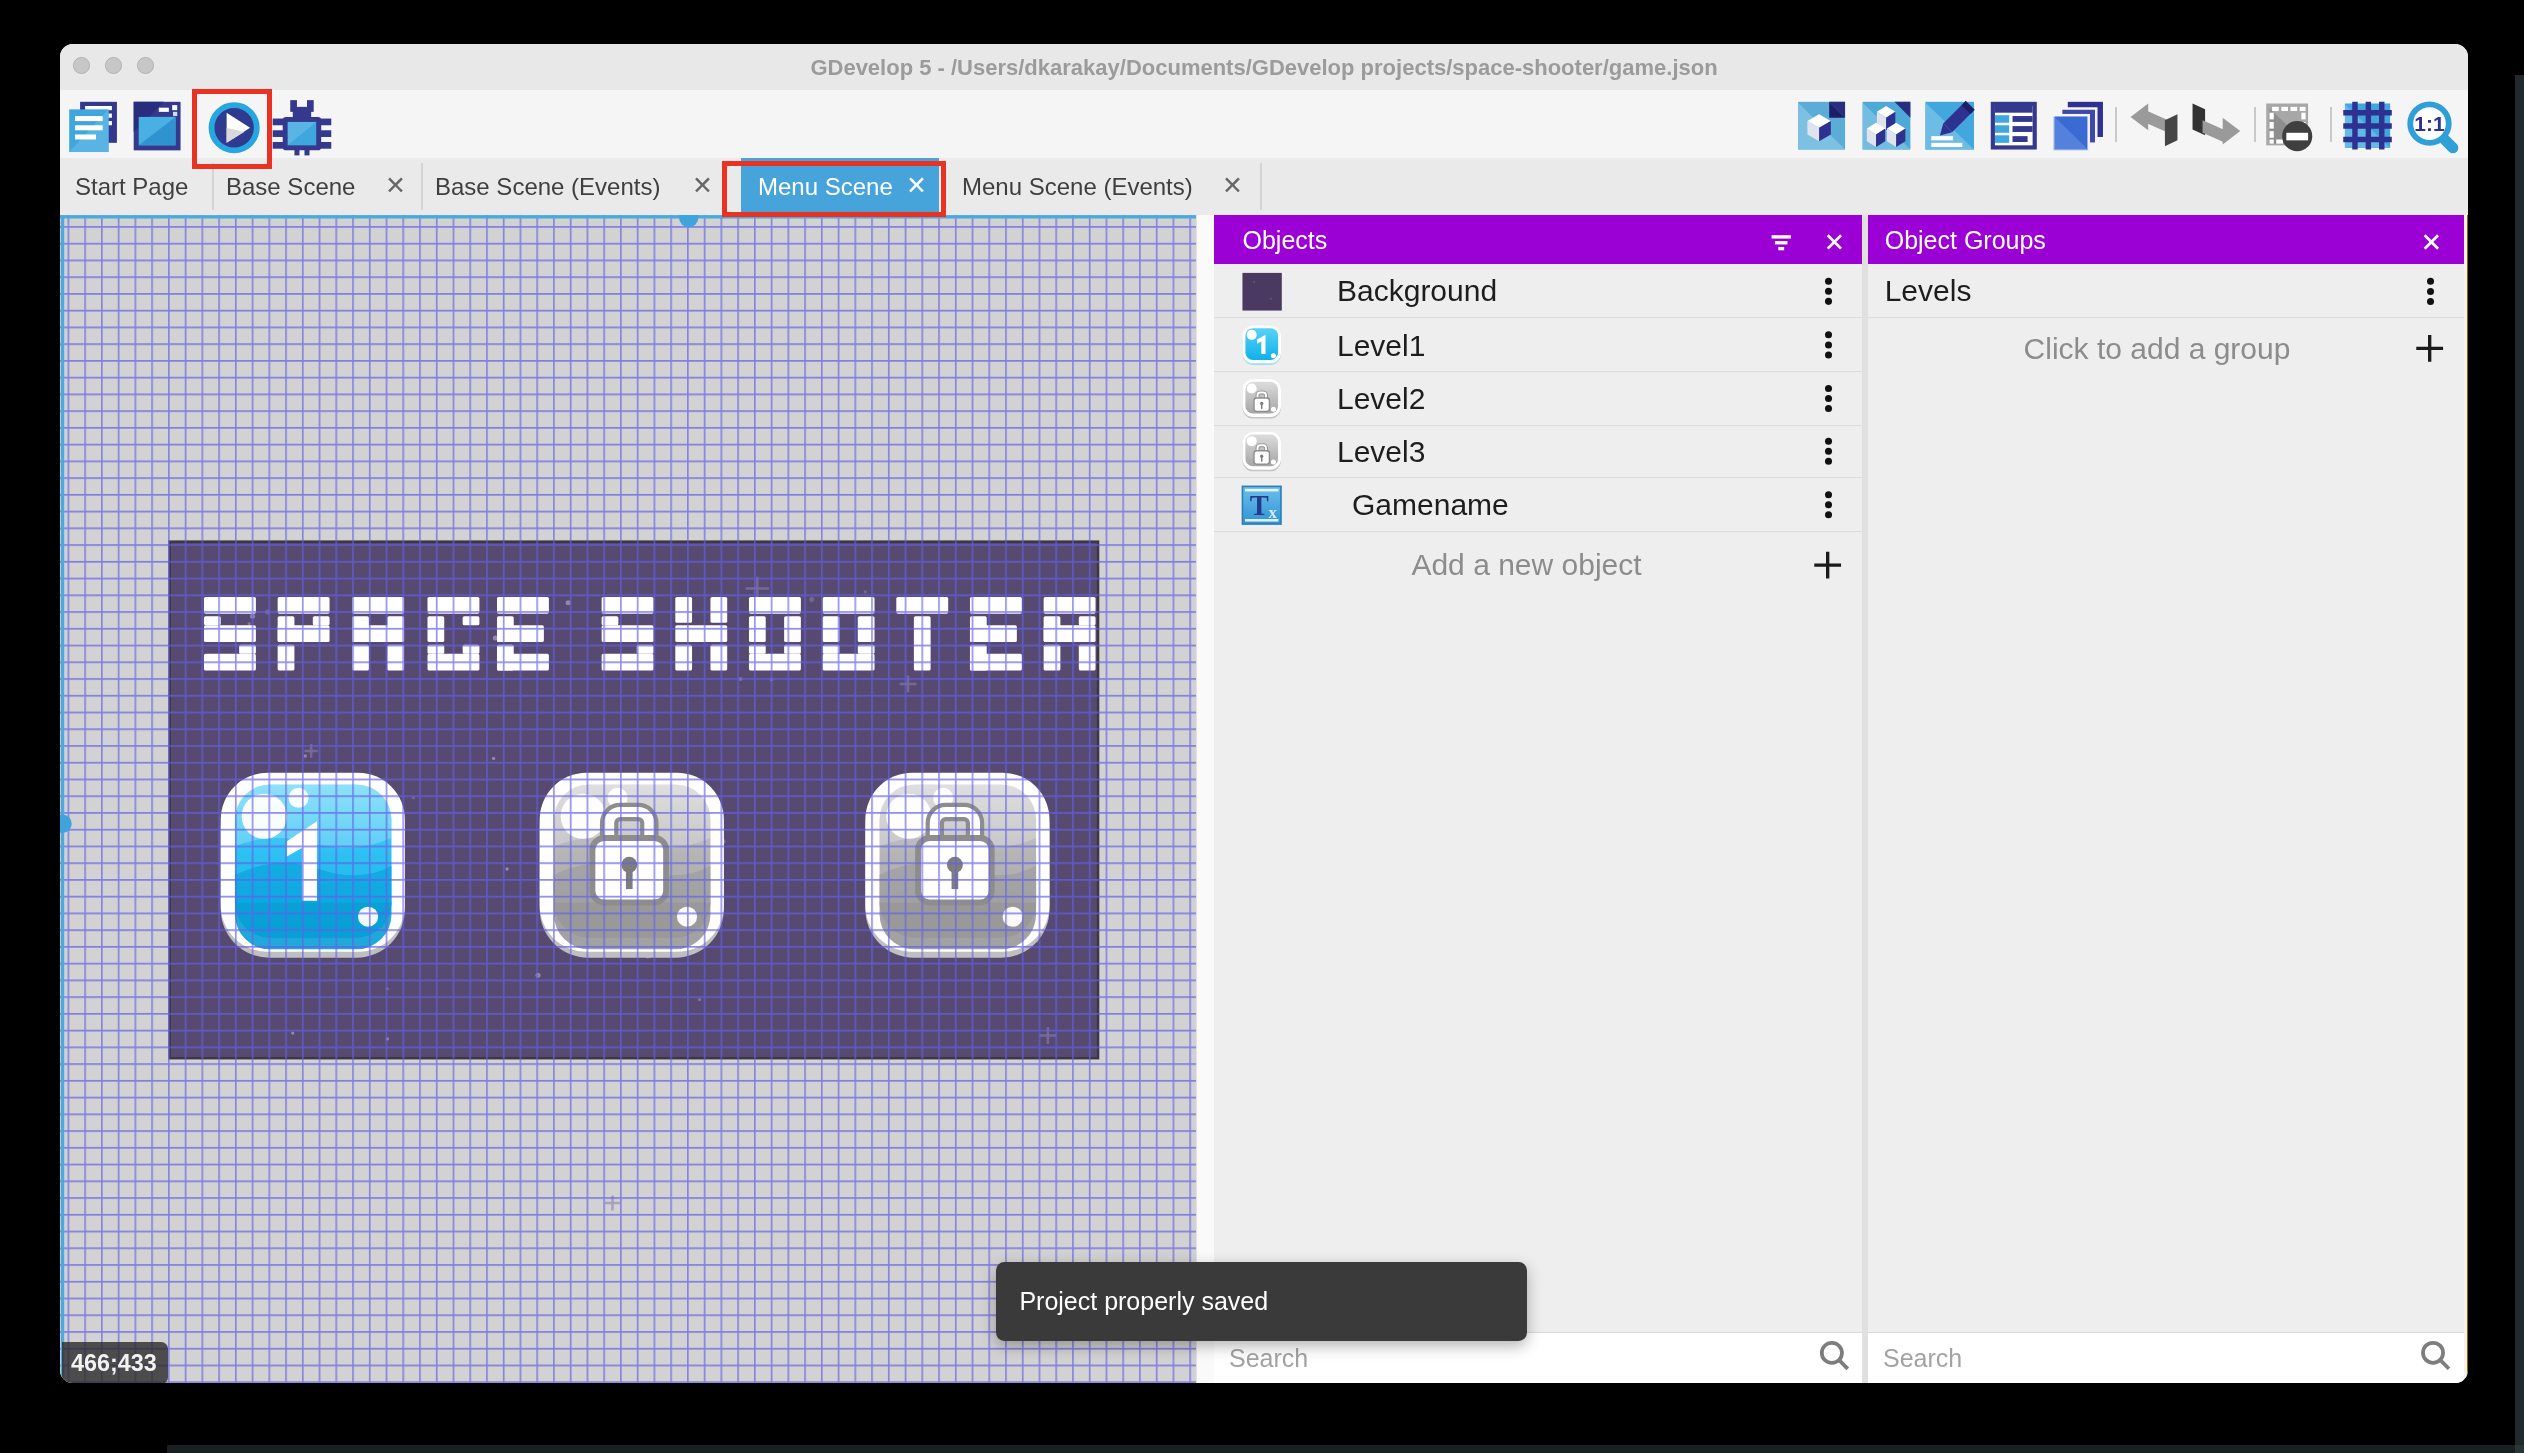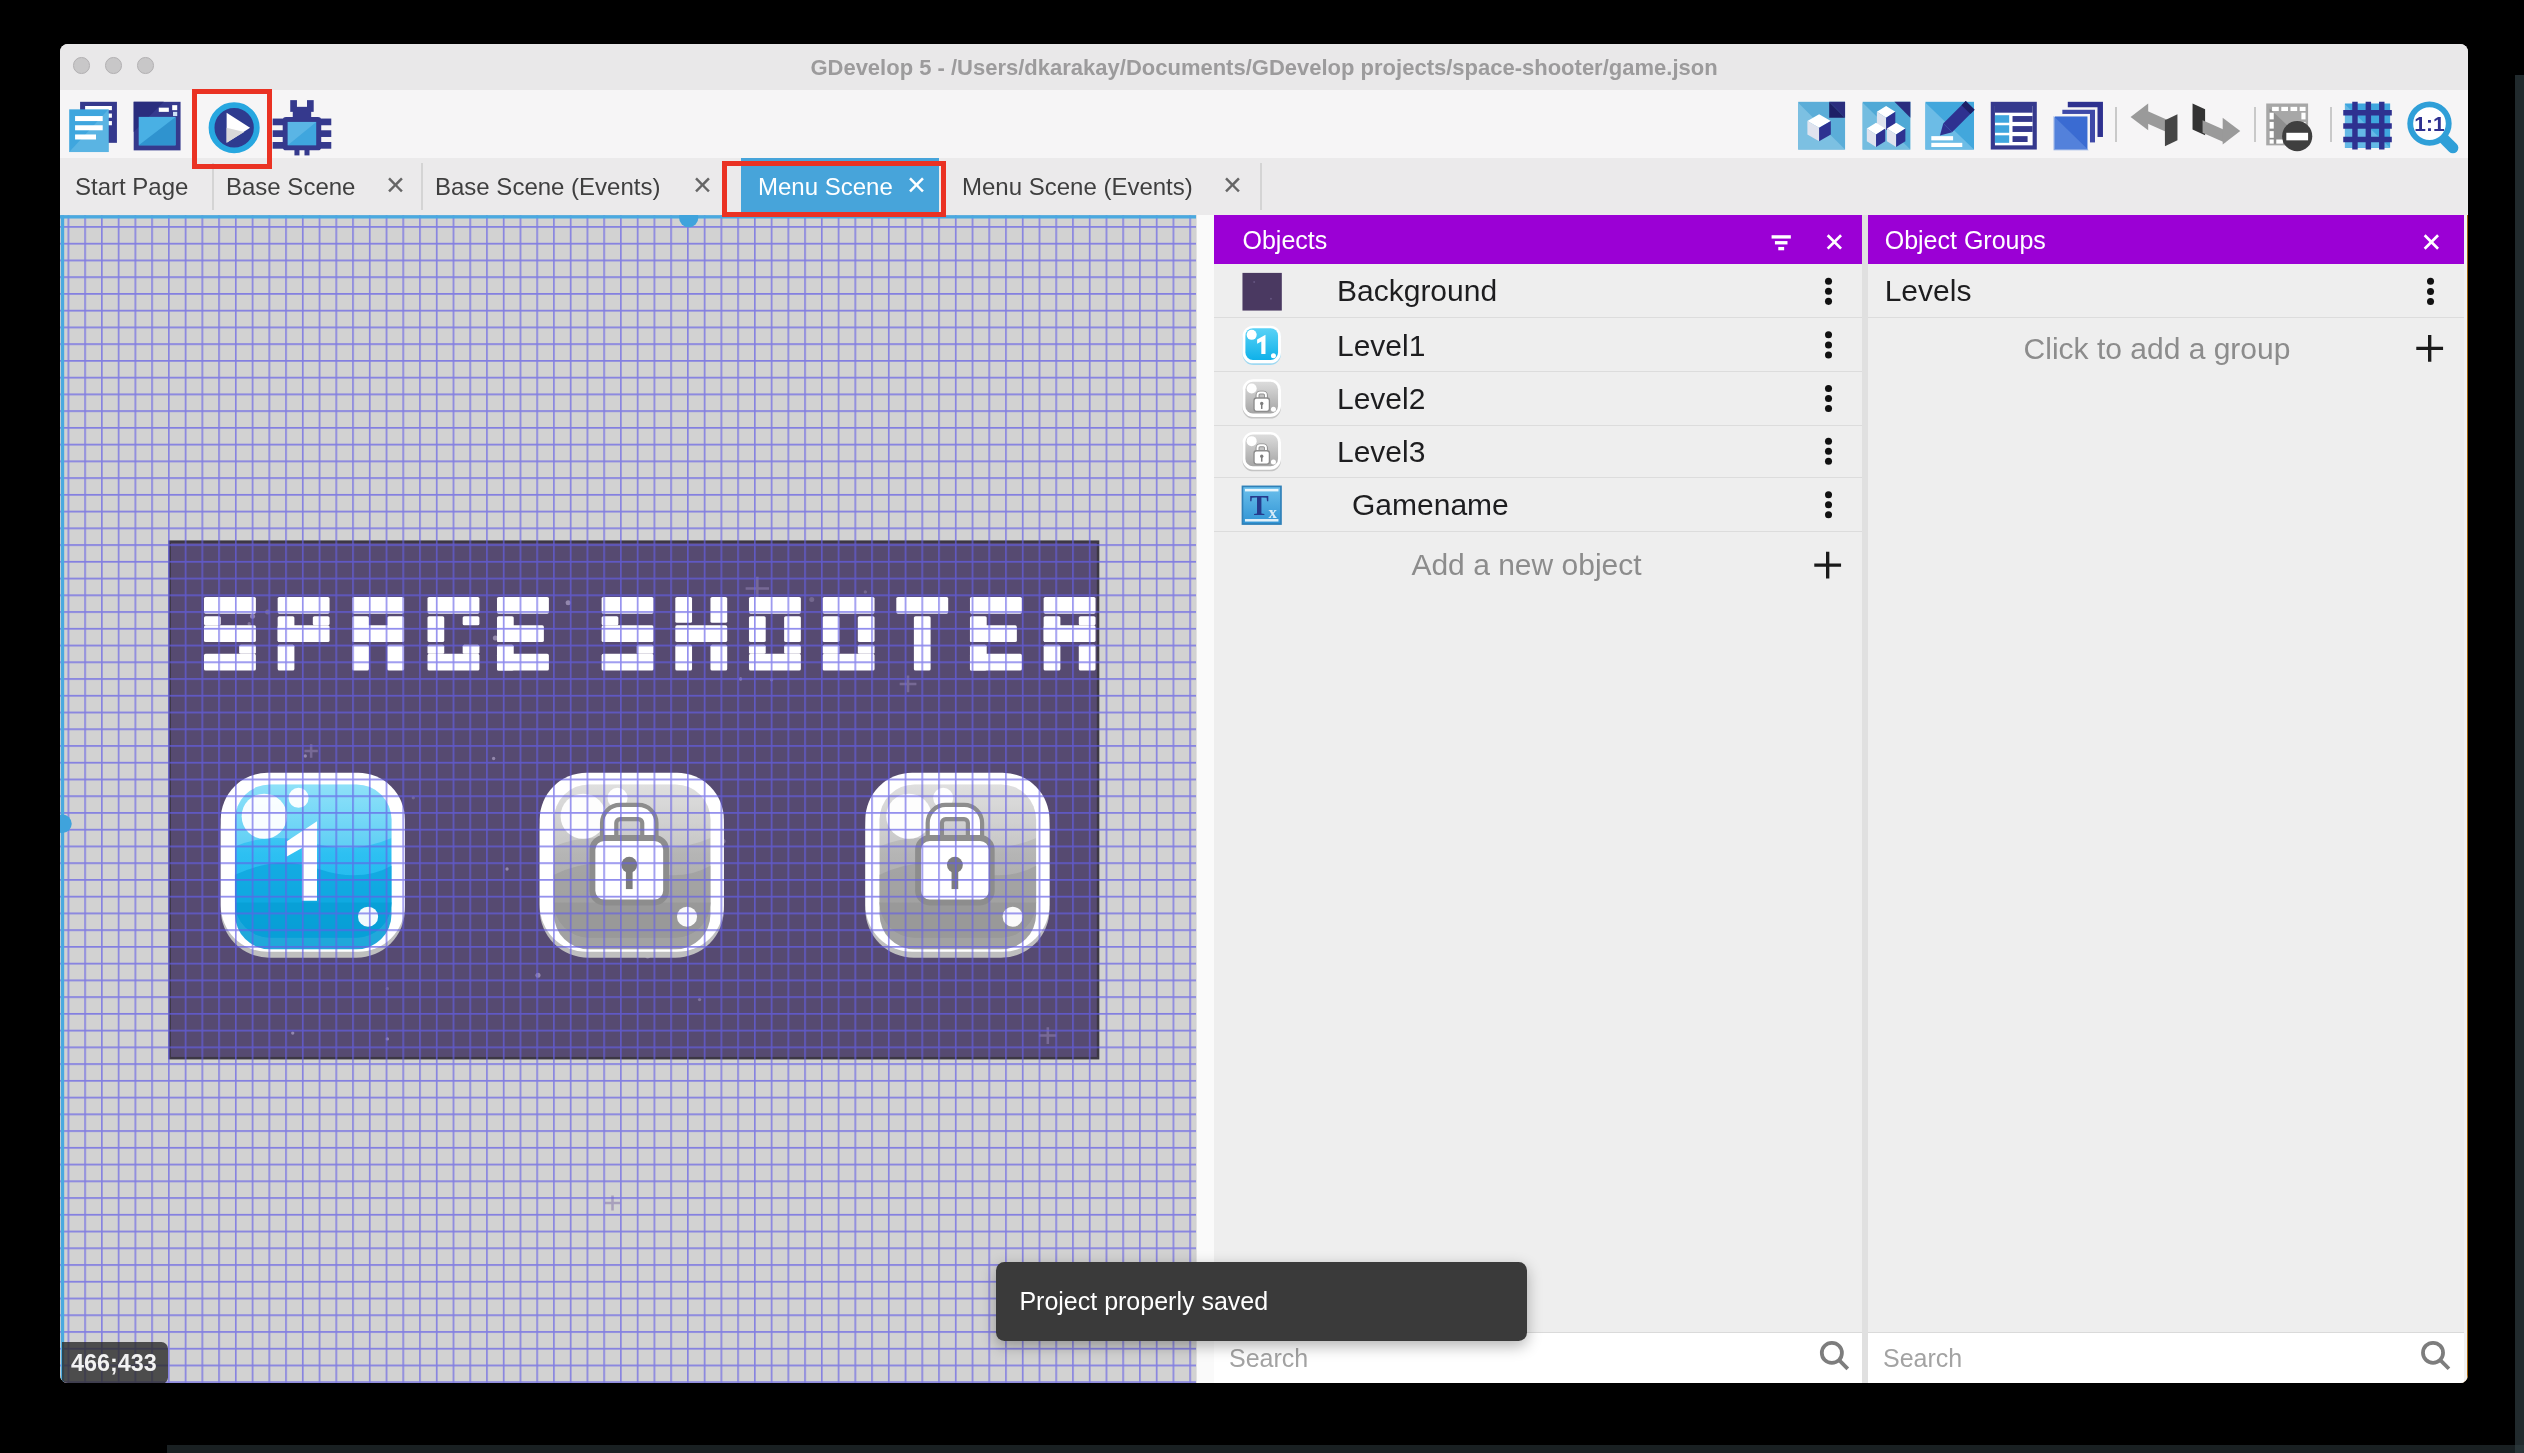--- a/index.html
+++ b/index.html
@@ -1,20 +1,20 @@
 <!DOCTYPE html>
 <html style="font-size:13.4px"><head>
 <meta charset="utf-8">
 <style>
   html,body{margin:0;padding:0;}
   body{width:2525px;height:1453px;background:#000;position:relative;overflow:hidden;
        font-family:"Liberation Sans", sans-serif;}
   .abs{position:absolute;}
   #win{position:absolute;left:60px;top:44px;width:2408px;height:1339px;background:#f6f5f6;
-       border-radius:8px;overflow:hidden;}
+       border-radius:13px;overflow:hidden;}
   #titlebar{position:absolute;left:0;top:0;width:100%;height:46px;background:#e9e8e9;}
   .light{position:absolute;top:13.4px;width:16.7px;height:16.7px;border-radius:50%;
          background:#c8c7c8;border:0.8px solid #b2b0b2;box-sizing:border-box;}
   #title{position:absolute;top:0;left:0;width:100%;height:46px;line-height:48px;text-align:center;
          font-size:22px;font-weight:700;color:#9c9b9c;}
   #toolbar{position:absolute;left:0;top:46px;width:100%;height:68px;background:#f6f5f6;}
   .tsep{position:absolute;top:16.7px;width:1.7px;height:35px;background:#c9c9c9;}
   #tabbar{position:absolute;left:0;top:114px;width:100%;height:57px;background:#ebeaeb;}
   .tab{position:absolute;top:0;height:57px;line-height:57px;font-size:24px;color:#3f3f3f;white-space:nowrap;}
   .tabsep{position:absolute;top:5px;width:1.7px;height:47px;background:#d4d4d4;}

